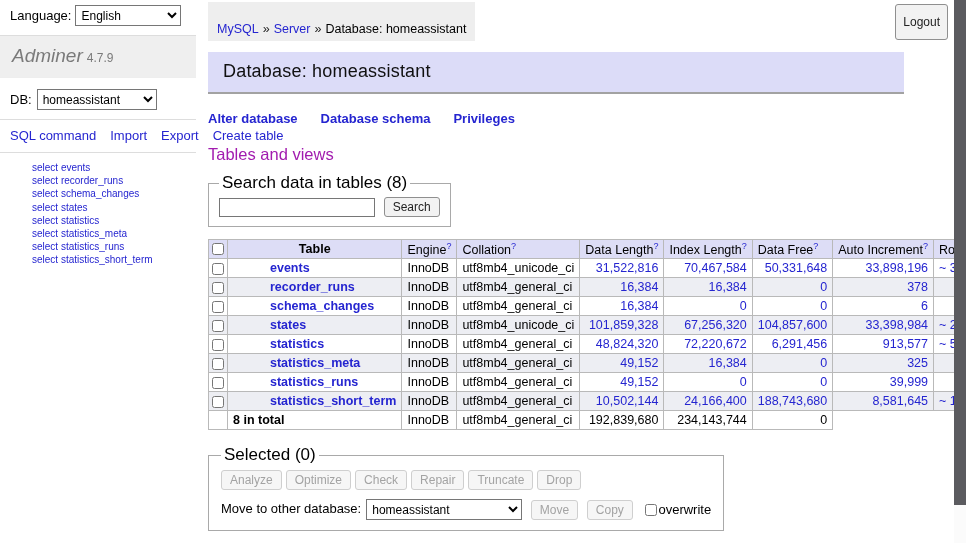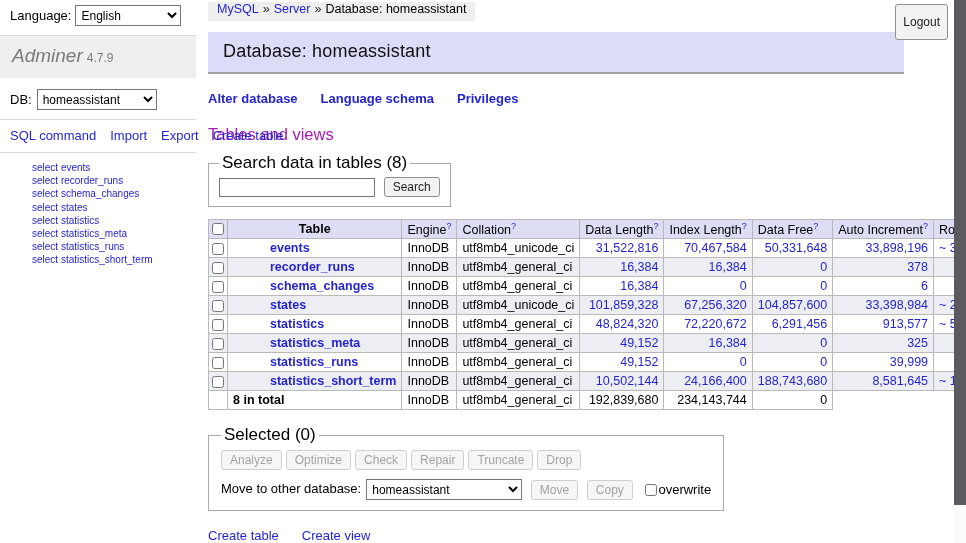--- a/index.html
+++ b/index.html
@@ -31,21 +31,21 @@
   #db-select { width:116px; }
   .side-rule { border:0; border-top:1px solid #ddd; margin:0; }
   .sidebar-links { margin:0; padding:7px 10px 8px; line-height:17px; }
   .sidebar-links a { font-weight:normal; margin-right:14px; white-space:nowrap; }
   .table-links { padding:8px 10px 0; }
   .table-links a { display:block; font-size:10px; line-height:13.2px; white-space:nowrap;margin-left:22px; }
 
   
   #main { margin-left:208px; margin-right:62px; }
   #breadcrumb {
-    display:inline-block; background:#eee; padding:0 9px 5px;
+    display:inline-block; background:#eee; padding:20px 9px 5px;
     margin-top:2px; font-size:12.5px;
   }
   #breadcrumb .sep { margin:0 4px; color:#222; }
   #breadcrumb .current { color:#000; }
   button {
     font-family:inherit; font-size:12px; color:#222;
     padding:2px 8px; border:1px solid #8f8f8f; border-radius:3px;
     background:#f2f2f2; cursor:pointer;
   }
   button:disabled { color:#a3a3a3; border-color:#cfcfcf; background:#f6f6f6; cursor:default; }
@@ -120,21 +120,21 @@
       <a>select statistics_meta</a>
       <a>select statistics_runs</a>
       <a>select statistics_short_term</a>
     </div>
 </div>
 
 <div id="main">
   <div id="breadcrumb"><a>MySQL</a><span class="sep">»</span><a>Server</a><span class="sep">»</span><span class="current">Database: homeassistant</span></div>
   <h2 class="title">Database: homeassistant</h2>
 
-  <p class="links-row bold" id="action-links"><a>Alter database</a><a>Language schema</a><a>Privileges</a></p>
+  <p class="links-row bold" id="action-links"><a>Alter database</a><a>Database schema</a><a>Privileges</a></p>
 
   <h3>Tables and views</h3>
 
   <fieldset>
     <legend>Search data in tables (8)</legend>
     <input type="text" id="search-input" value="" style="">
     <button id="search-btn">Search</button>
   </fieldset>
 
   <table id="tables-table">

